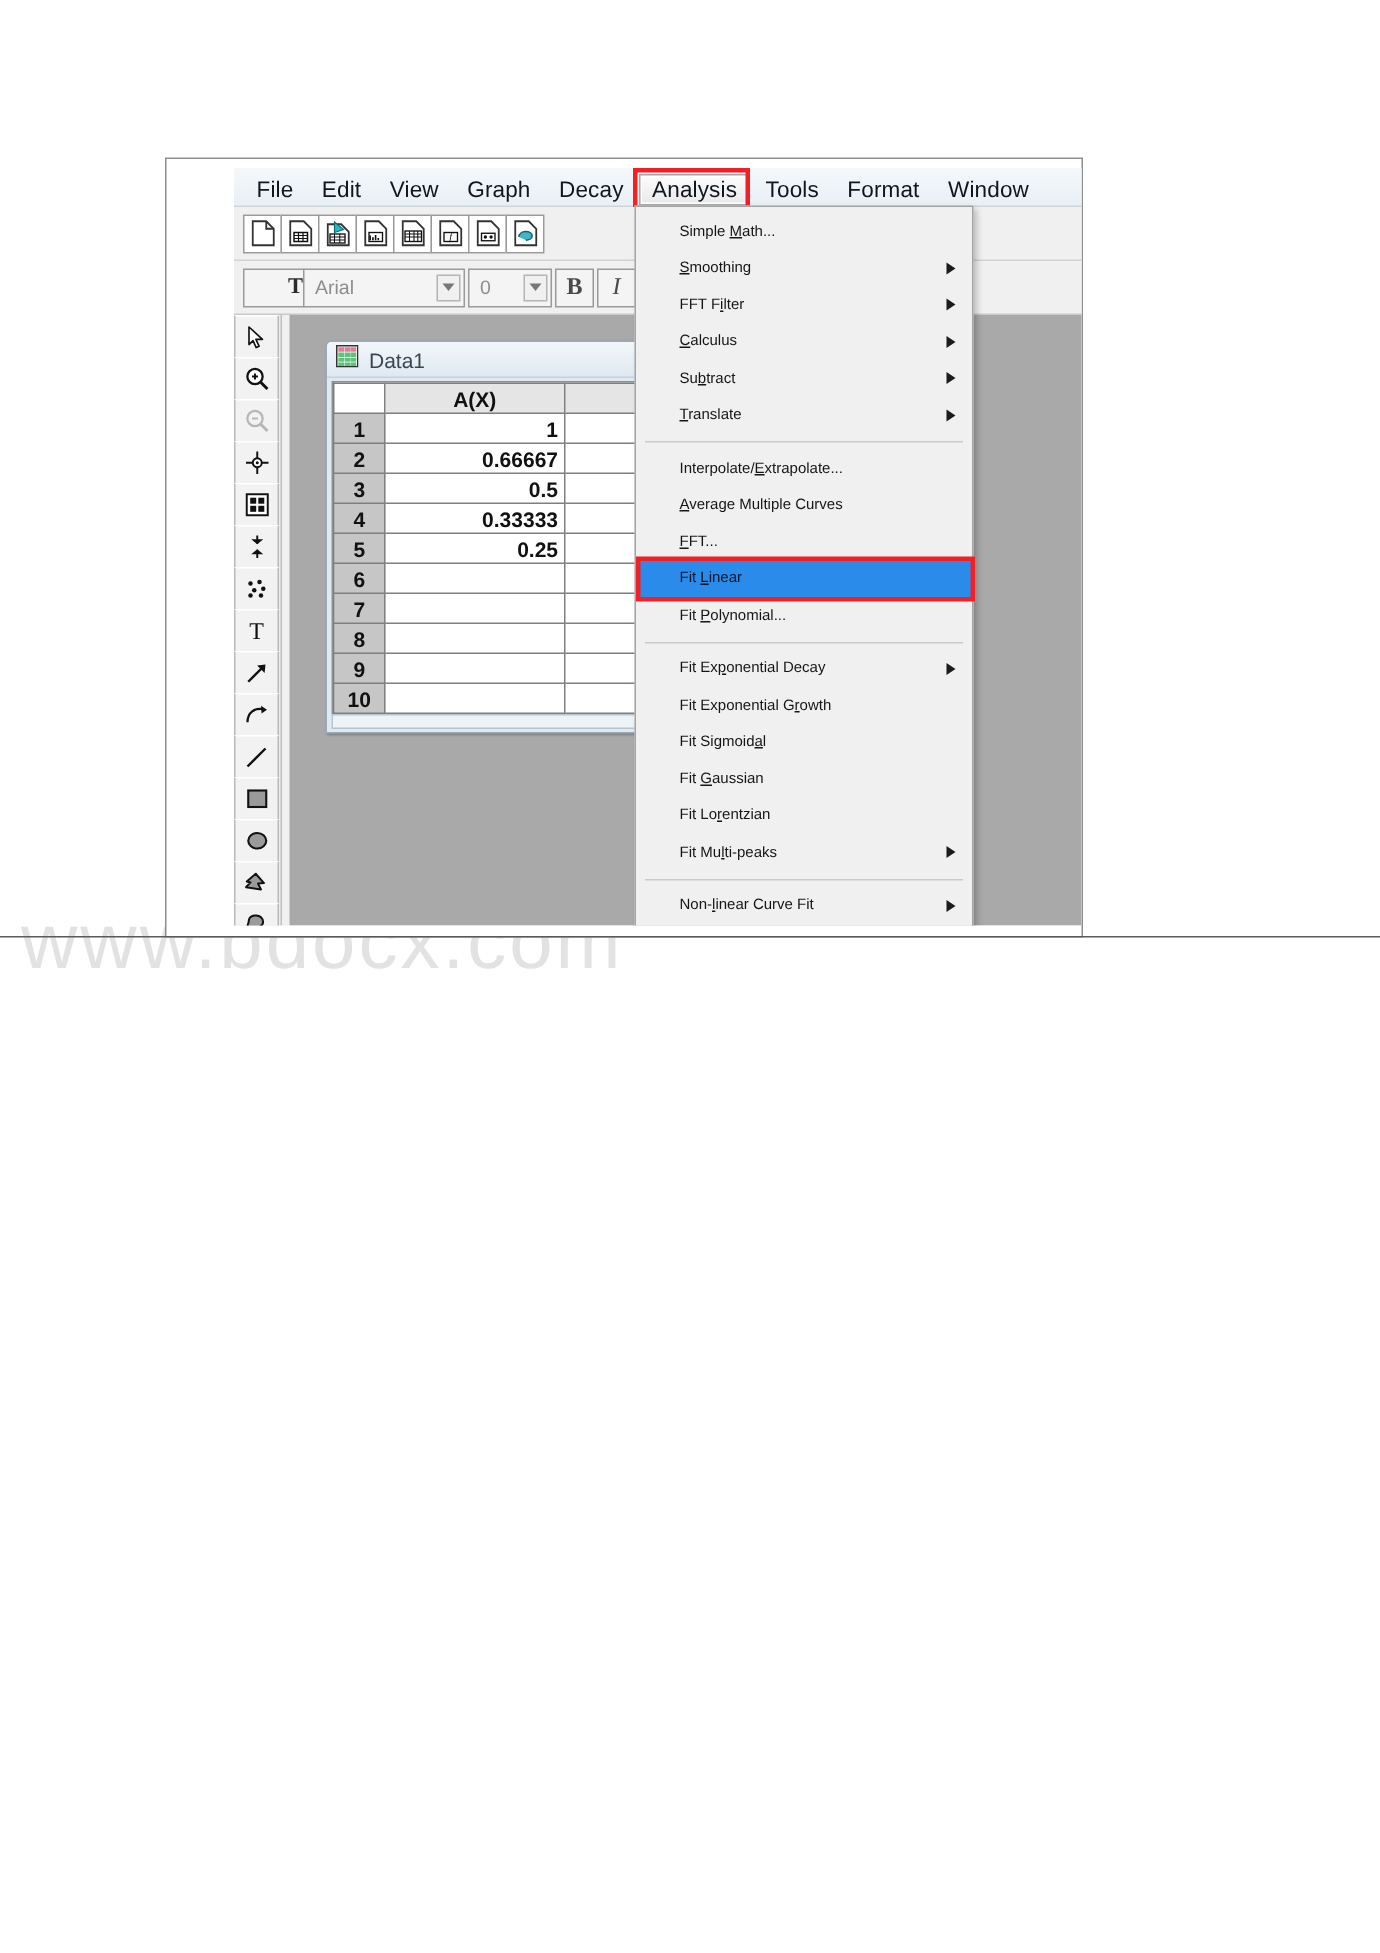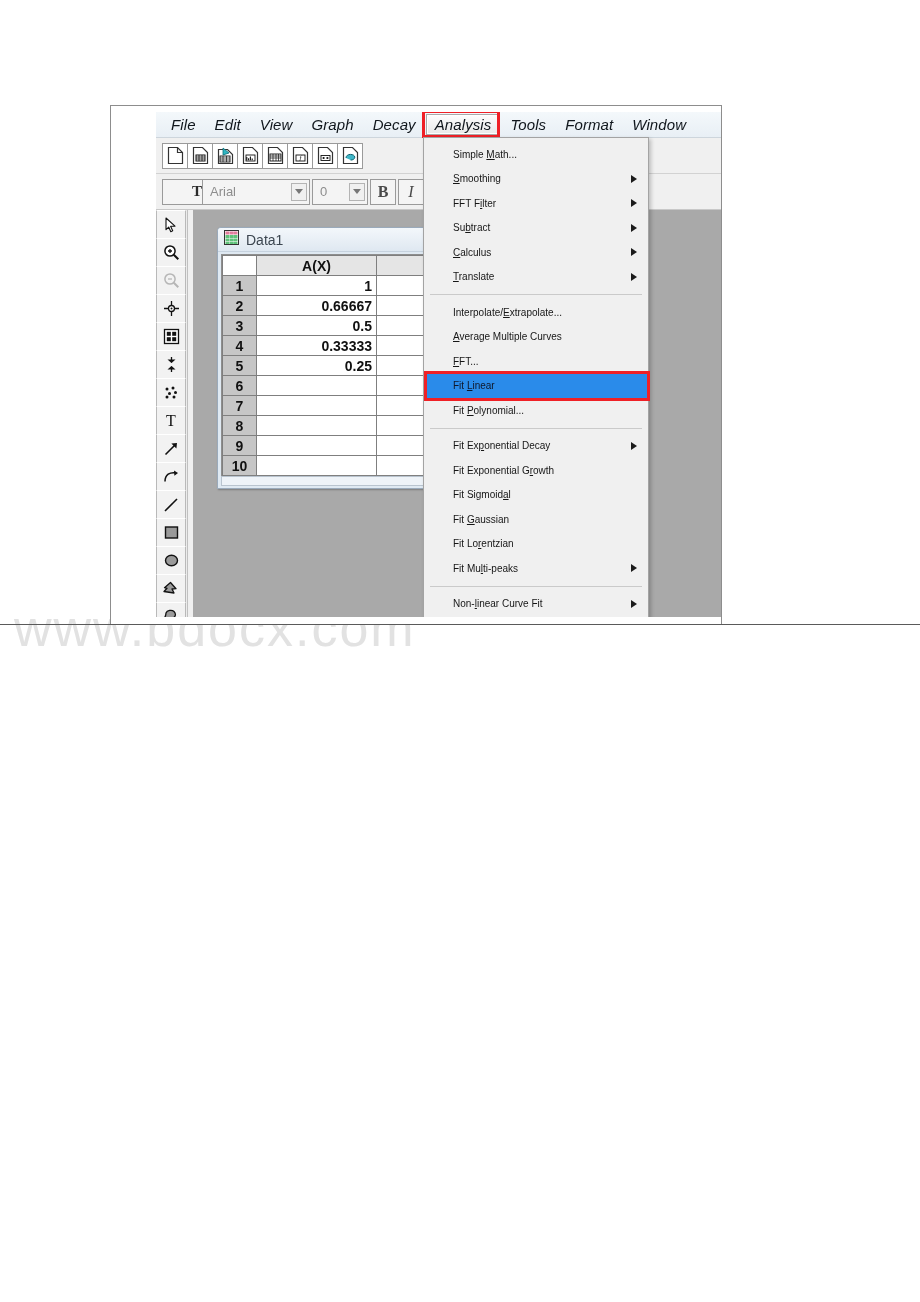--- a/index.html
+++ b/index.html
@@ -70,23 +70,22 @@
   #menubar {
     position: absolute;
     left: 0;
     top: 0;
     width: 566px;
     height: 26px;
     background: linear-gradient(to bottom, #f4f8fb 0%, #e8eff5 100%);
     border-bottom: 1px solid #cdd5dc;
     box-sizing: border-box;
     display: flex;
-    align-items: center;
+    align-items: flex-end;
     padding-left: 6px;
-    font-style: italic;
   }
   .menu-top {
     font-size: 15px;
     color: #10161c;
     padding: 2px 9px;
     margin-right: 1px;
     white-space: nowrap;
     letter-spacing: 0.1px;
   }
   .menu-top.active {
@@ -673,25 +672,25 @@
         </div>
         <div class="mi">
           <span><span class="acc">S</span>moothing</span>
           <span class="arrow"></span>
         </div>
         <div class="mi">
           <span>FFT F<span class="acc">i</span>lter</span>
           <span class="arrow"></span>
         </div>
         <div class="mi">
+          <span><span class="acc">C</span>alculus</span>
+          <span class="arrow"></span>
+        </div>
+        <div class="mi">
           <span>Su<span class="acc">b</span>tract</span>
-          <span class="arrow"></span>
-        </div>
-        <div class="mi">
-          <span><span class="acc">C</span>alculus</span>
           <span class="arrow"></span>
         </div>
         <div class="mi">
           <span><span class="acc">T</span>ranslate</span>
           <span class="arrow"></span>
         </div>
         <div class="sep"></div>
         <div class="mi">
           <span>Interpolate/<span class="acc">E</span>xtrapolate...</span>
         </div>

